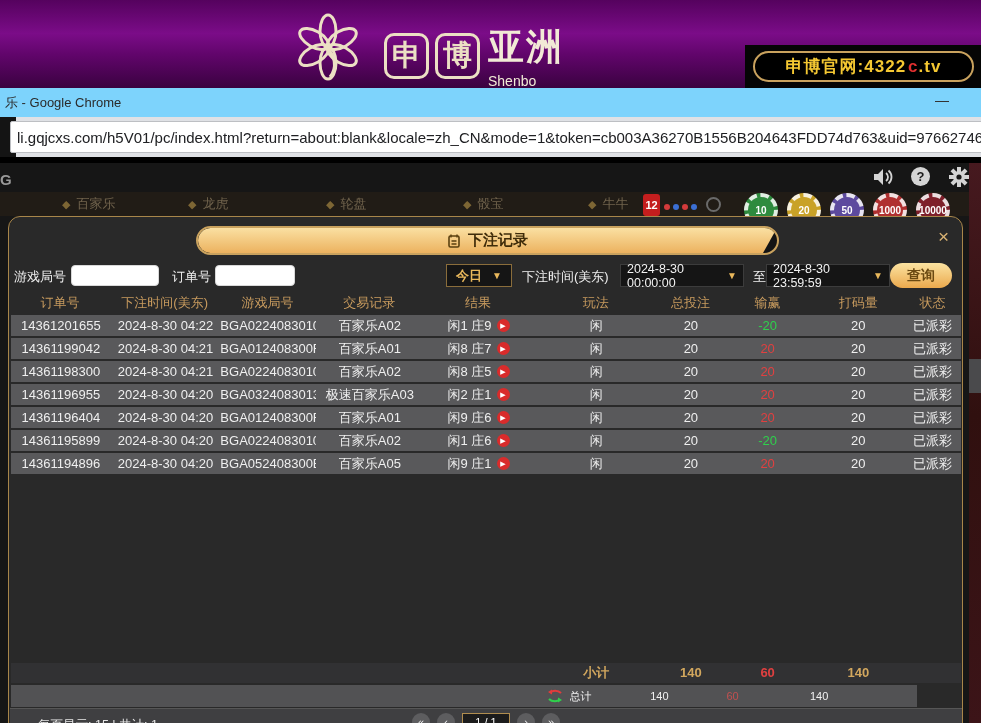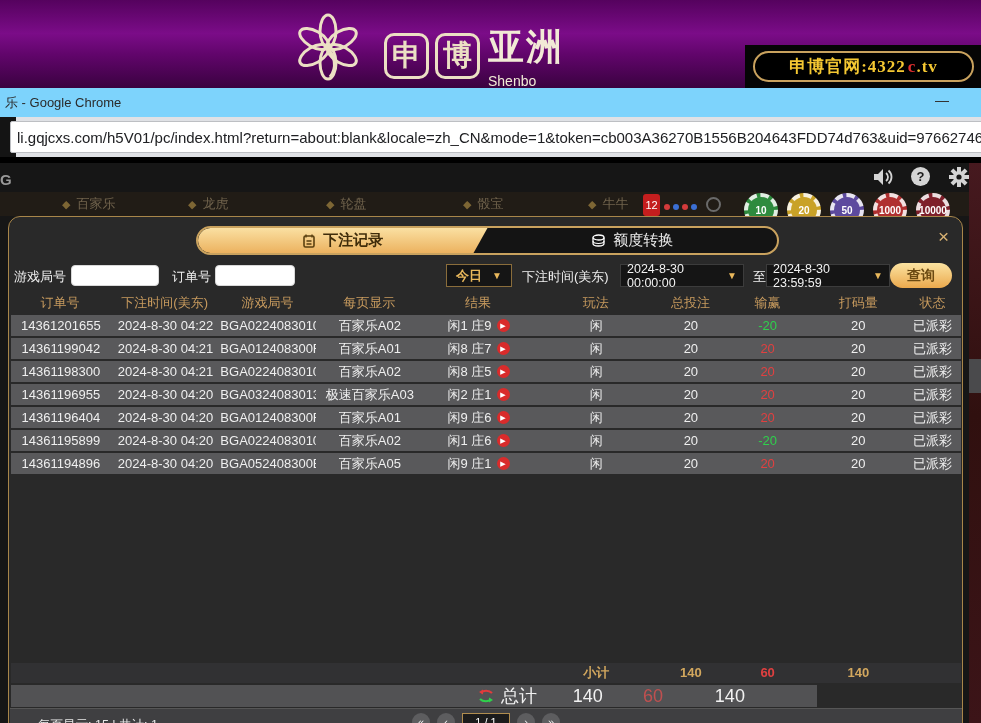--- a/index.html
+++ b/index.html
@@ -13,21 +13,21 @@
   .logo-wrap { position:absolute; left:296px; top:10px; height:78px; display:flex; align-items:center; }
   .logo-flower { width:64px; height:76px; margin-right:24px; }
   .logo-box { width:45px; height:46px; border:3px solid #ece0c4; border-radius:10px;
     color:#ece0c4; font-size:29px; font-weight:bold; display:flex; align-items:center; justify-content:center; margin-right:6px; margin-top:14px;}
   .logo-right { margin-top:14px; margin-left:2px; }
   .logo-region { color:#f2ead6; font-size:36px; font-weight:bold; letter-spacing:2px; }
   .logo-sub { color:#f2ead6; font-size:14px; margin-top:1px; }
   .badge-back { position:absolute; left:745px; top:45px; width:236px; height:43px; background:#050505; }
   .official-badge { position:absolute; left:753px; top:51px; width:221px; height:31px;
     border:2px solid #c9a25e; border-radius:16px; background:#000;
-    display:flex; align-items:center; justify-content:center; font-weight:bold; font-size:17px; letter-spacing:1px;font-family:Liberation Serif, serif; }
+    display:flex; align-items:center; justify-content:center; font-weight:bold; font-size:17px; letter-spacing:1px; }
   .official-badge .gold { color:#f5c832; }
   .official-badge .red { color:#e02f2f; margin-left:2px; }
 
   
   .chrome-titlebar { position:absolute; left:0; top:88px; width:981px; height:29px; background:#7dd3fc;
     display:flex; align-items:center; font-size:13px; color:#2b2b2b; }
   .chrome-title { margin-left:5px; }
   .chrome-min { position:absolute; right:32px; top:4px; color:#333; font-size:14px; }
   .chrome-urlbar { position:absolute; left:16px; top:117px; width:981px; height:40px; background:#dfe1e5; }
   .chrome-urlbar input { position:absolute; left:-6px; top:4px; width:994px; height:32px; background:#fff;
@@ -41,21 +41,21 @@
   .lobby-icons { position:absolute; right:12px; top:3px; display:flex; gap:17px; align-items:center; }
   .licon { width:21px; height:21px; display:flex; align-items:center; justify-content:center; }
   .help-circle { width:19px; height:19px; border-radius:50%; background:#d4d4d4; color:#1a1a1a;
     font-size:13px; font-weight:bold; display:flex; align-items:center; justify-content:center; }
   .game-nav { position:absolute; left:0; top:29px; width:981px; height:24px; background:#211c16; display:flex; align-items:center; }
   .game-nav-item { display:flex; align-items:center; gap:6px; color:#8a7a5e; font-size:13px; opacity:.75; }
   .game-nav-item .dia { color:#9c7f3f; font-size:11px; }
   .gpos1{ position:absolute; left:62px; } .gpos2{ position:absolute; left:188px; }
   .gpos3{ position:absolute; left:326px; } .gpos4{ position:absolute; left:463px; } .gpos5{ position:absolute; left:588px; }
   .table-badge { position:absolute; left:643px; top:31px; width:17px; height:22px; background:#c41e1e; color:#fff;
-    font-size:11px; font-weight:normal; border-radius:3px; display:flex; align-items:center; justify-content:center; }
+    font-size:11px; font-weight:bold; border-radius:3px; display:flex; align-items:center; justify-content:center; }
   .mini-dots { position:absolute; left:664px; top:41px; display:flex; gap:3px; }
   .mini-dots i { width:6px; height:6px; border-radius:50%; display:block; }
   .ring { position:absolute; left:706px; top:34px; width:15px; height:15px; border:2px solid #6a6a6a; border-radius:50%; }
   .chip-row { position:absolute; left:744px; top:30px; display:flex; gap:9px; align-items:center; }
   .chip { width:34px; height:34px; border-radius:50%; border:4px dashed rgba(255,255,255,.85);
     color:#fff; font-size:10px; font-weight:bold; display:flex; align-items:center; justify-content:center; }
   .chip-arrow { color:#cfcfcf; font-size:14px; }
   .side-strip { position:absolute; right:0; top:0; width:12px; height:560px;
     background:linear-gradient(180deg,#46191f 0%,#30100f 45%,#3c1418 100%); }
   .side-strip .patch { position:absolute; right:0; left:0; top:196px; height:34px; background:#4a4a4c; }
@@ -93,22 +93,22 @@
   .thead { position:absolute; left:1px; top:76px; width:951px; height:20px; color:#c89b5e; font-size:13px; line-height:20px; }
   .tbody { position:absolute; left:2px; top:98px; width:950px; }
   .trow { height:21px; line-height:21px; background:#59595b; margin-bottom:2px; color:#efefef; font-size:13px; }
   .result-cell { display:flex; align-items:center; justify-content:center; gap:5px; }
   .play-btn { width:13px; height:13px; border-radius:50%; background:#d92b2b; color:#fff; font-size:7px;
     display:flex; align-items:center; justify-content:center; flex:none; }
   .wl-red { color:#e04040; } .wl-green { color:#2fd04c; }
 
   .subtotal-row { position:absolute; left:2px; top:446px; width:950px; height:20px; line-height:20px;
     background:#313133; color:#d2a75e; font-size:13px; font-weight:bold; }
-  .grand-row { position:absolute; left:2px; top:468px; width:806px; height:22px; line-height:22px;
-    background:#525254; color:#f2f2f2; font-size:18px; }
+  .grand-row { position:absolute; left:2px; top:468px; width:906px; height:22px; line-height:22px;
+    background:#525254; color:#f2f2f2; font-size:11px; }
   .total-label-cell { display:flex; align-items:center; justify-content:center; gap:7px; }
   .xchg { width:16px; height:14px; }
 
   .bottom-bar { position:absolute; left:1px; top:491px; width:952px; height:34px; background:#3f3f41;
     border-top:1px solid #565656; }
   .per-page { position:absolute; left:28px; top:8px; color:#e6e6e6; font-size:12.5px; }
   .pager { position:absolute; left:402px; top:4px; display:flex; gap:7px; align-items:center; }
   .pg-btn { width:18px; height:18px; border-radius:50%; background:#5d5d5f; color:#fff; font-size:11px;
     display:flex; align-items:center; justify-content:center; }
   .pg-box { width:48px; height:18px; background:#1c1c1c; border:1px solid #b08d4f; color:#fff; font-size:11px;
@@ -244,28 +244,20 @@
     <span class="close-x">×</span>
 
     <div class="tab-pill">
       <div class="tab active">
         <svg width="14" height="14" viewBox="0 0 14 14">
             <rect x="2" y="2" width="10" height="11" rx="1.5" fill="none" stroke="#5a4010" stroke-width="1.6"></rect>
             <path d="M4,0.5 v3 M10,0.5 v3 M4.5,7 h5 M4.5,10 h5" stroke="#5a4010" stroke-width="1.4" fill="none"></path>
           </svg>
         <span>下注记录</span>
       </div>
-      <div class="tab">
-        <svg width="15" height="14" viewBox="0 0 15 14">
-            <ellipse cx="7.5" cy="3.5" rx="5.5" ry="2.5" fill="none" stroke="#fff" stroke-width="1.3"></ellipse>
-            <path d="M2,3.5 v6 c0,1.4 2.5,2.5 5.5,2.5 s5.5,-1.1 5.5,-2.5 v-6" fill="none" stroke="#fff" stroke-width="1.3"></path>
-            <path d="M2,7 c0,1.4 2.5,2.5 5.5,2.5 s5.5,-1.1 5.5,-2.5" fill="none" stroke="#fff" stroke-width="1.1"></path>
-          </svg>
-        <span>额度转换</span>
-      </div>
     </div>
 
     <span class="f-label" style="left:5px;">游戏局号</span>
     <input class="f-input" style="left: 62px; width: 88px;">
     <span class="f-label" style="left:163px;">订单号</span>
     <input class="f-input" style="left: 206px; width: 80px;">
 
     <div class="quick-range">
       <span>今日</span>
       <span class="caret">▼</span>
@@ -279,21 +271,21 @@
     <div class="date-box" style="left:757px;">
       <span>2024-8-30 23:59:59</span>
       <span class="caret">▼</span>
     </div>
     <div class="search-btn">查询</div>
 
     <div class="thead cols">
       <span class="c1">订单号</span>
       <span class="c2">下注时间(美东)</span>
       <span class="c3">游戏局号</span>
-      <span class="c4">每页显示</span>
+      <span class="c4">交易记录</span>
       <span class="c5">结果</span>
       <span class="c6">玩法</span>
       <span class="c7">总投注</span>
       <span class="c8">输赢</span>
       <span class="c9">打码量</span>
       <span class="c10">状态</span>
     </div>
 
     <div class="tbody">
 

